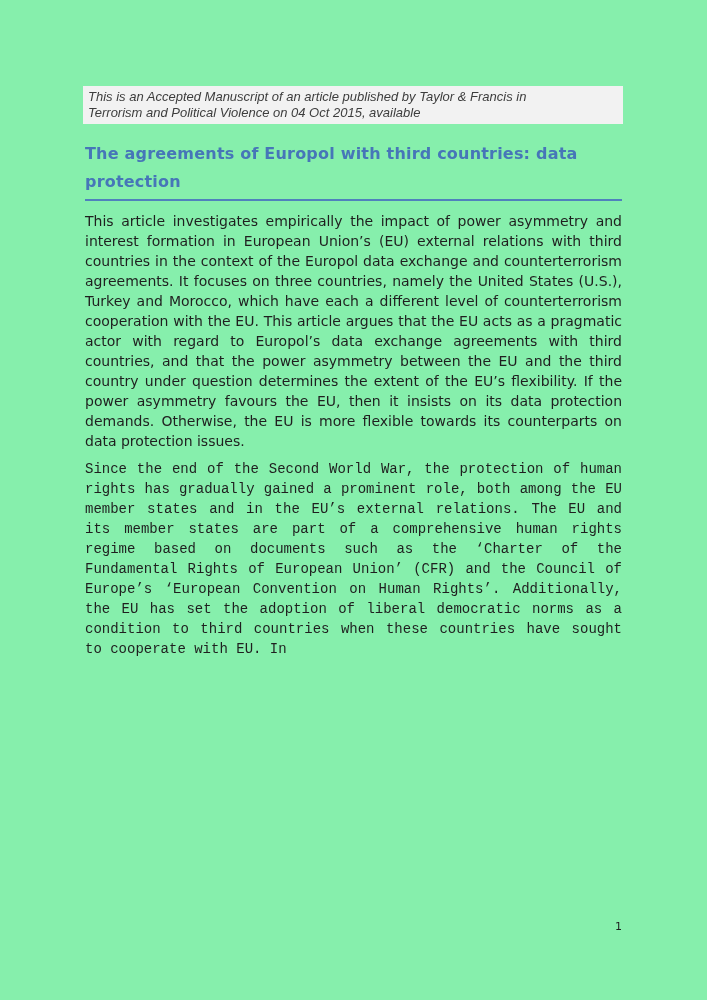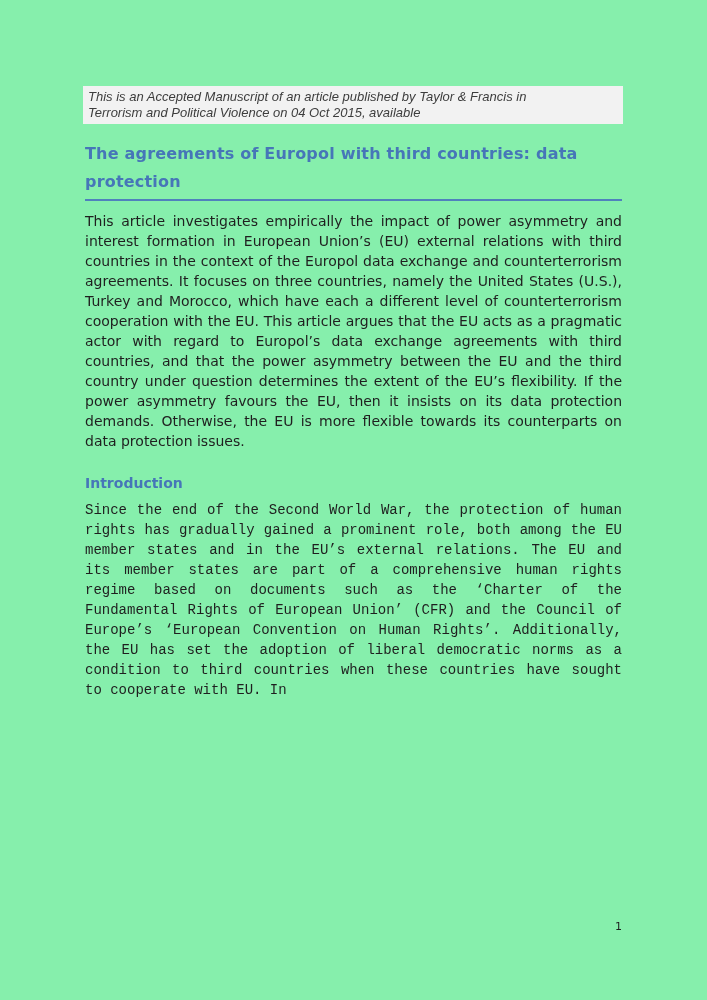--- a/index.html
+++ b/index.html
@@ -86,20 +86,19 @@
     <h1 class="title">
       <span class="tline">The agreements of Europol with third countries: data protection</span>
     </h1>
 
     <div class="rule"></div>
 
 
     <p class="body">This article investigates empirically the impact of power asymmetry and interest formation in European Union’s (EU) external relations with third countries in the context of the Europol data exchange and counterterrorism agreements. It focuses on three countries, namely the United States (U.S.), Turkey and Morocco, which have each a different level of counterterrorism cooperation with the EU. This article argues that the EU acts as a pragmatic actor with regard to Europol’s data exchange agreements with third countries, and that the power asymmetry between the EU and the third country under question determines the extent of the EU’s flexibility. If the power asymmetry favours the EU, then it insists on its data protection demands. Otherwise, the EU is more flexible towards its counterparts on data protection issues.</p>
 
 
-    <h2 class="section-heading intro-heading">Introduction</h2>
 
     <p class="body intro">Since the end of the Second World War, the protection of human rights has gradually gained a prominent role, both among the EU member states and in the EU’s external relations. The EU and its member states are part of a comprehensive human rights regime based on documents such as the ‘Charter of the Fundamental Rights of European Union’ (CFR) and the Council of Europe’s ‘European Convention on Human Rights’. Additionally, the EU has set the adoption of liberal democratic norms as a condition to third countries when these countries have sought to cooperate with EU. In</p>
 
   </div>
 
   <div class="pagenum">1</div>
 </div>
 
 </body></html>

